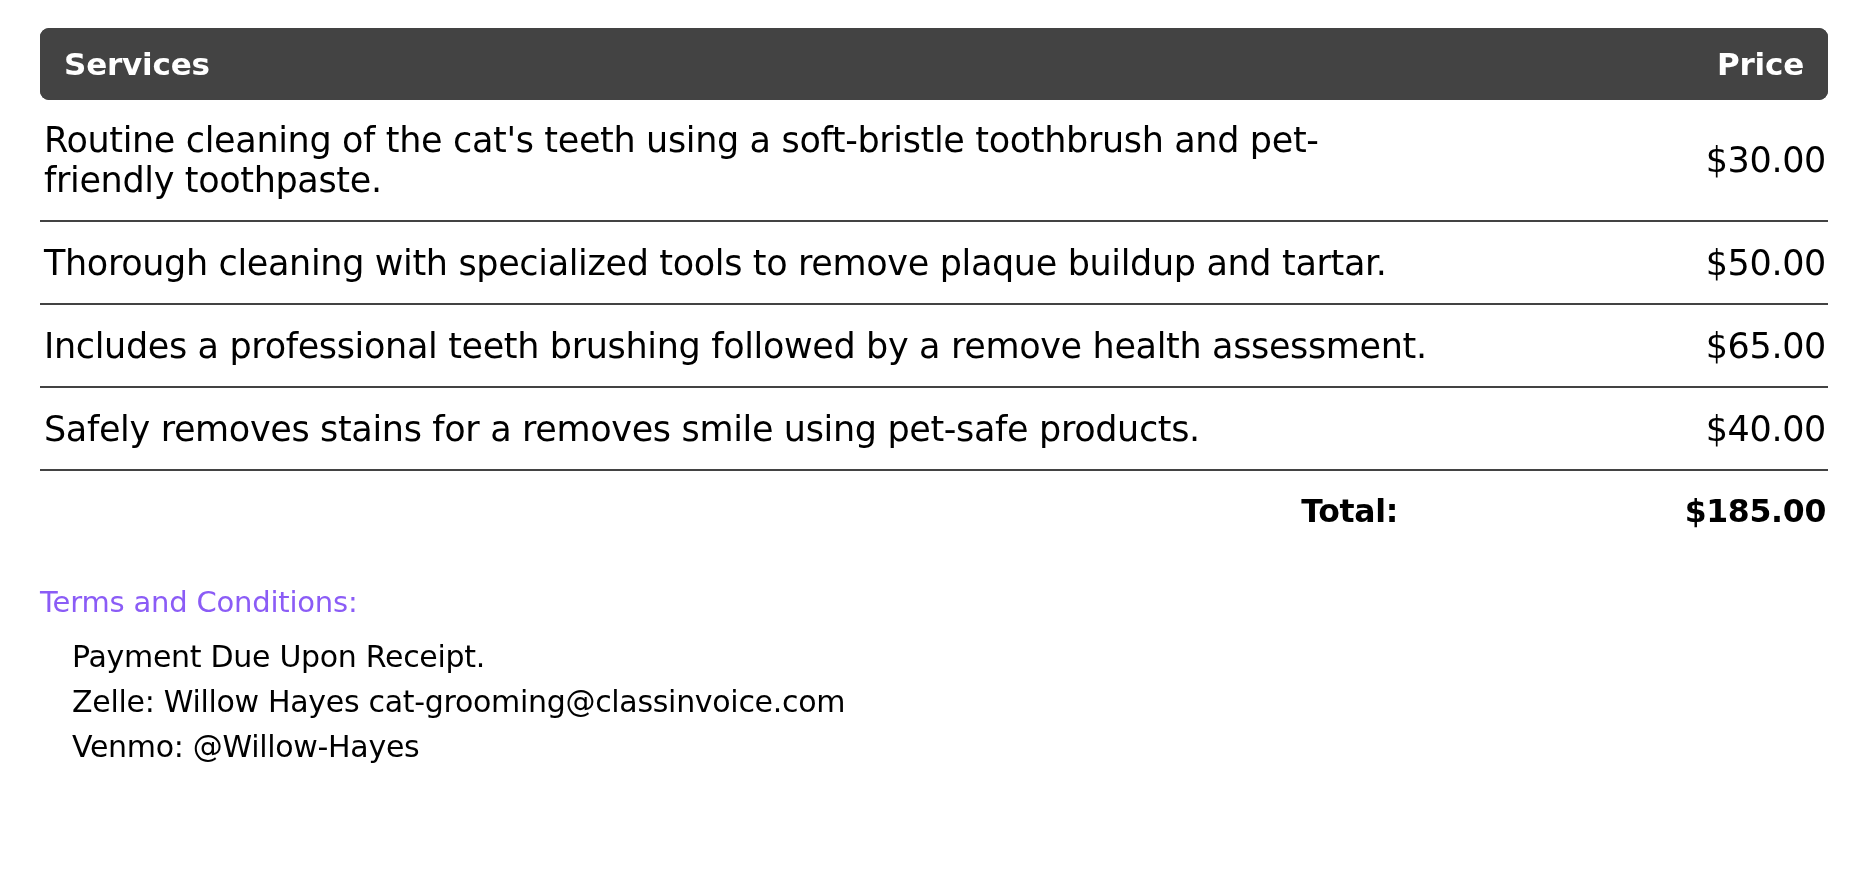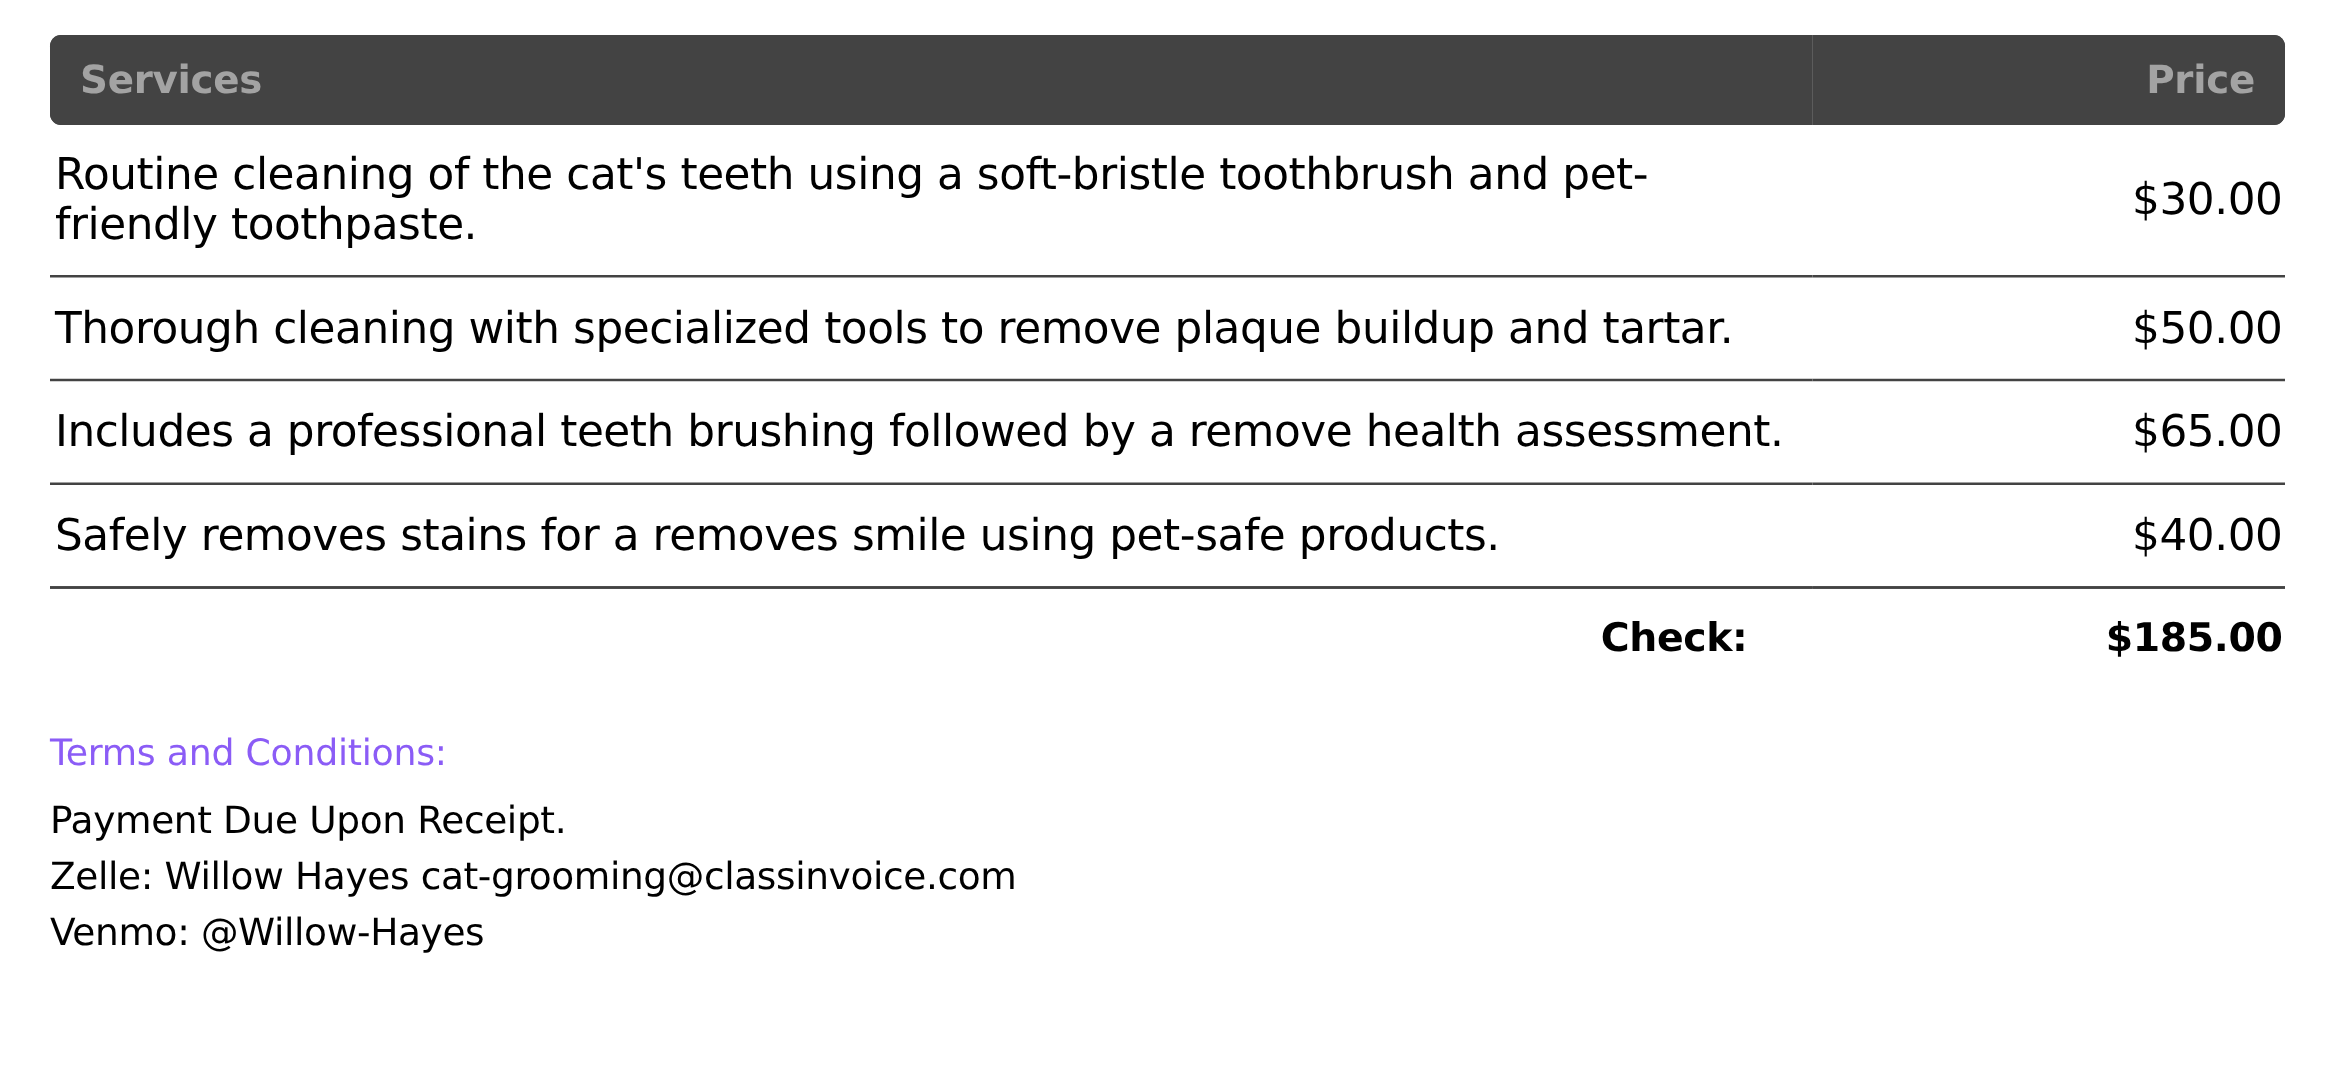--- a/index.html
+++ b/index.html
@@ -27,21 +27,21 @@
     width: 1788px;
     margin-top: 28px;
     border-collapse: collapse;
     table-layout: fixed;
   }
   .services-table thead tr.table-header-row {
     background: #434343;
   }
   .services-table thead th {
     background: #434343;
-    color: #a3a3a3;
+    color: #ffffff;
     font-size: 31px;
     font-weight: bold;
     padding: 16px 24px;
     height: 40px;
     vertical-align: middle;
     letter-spacing: -0.2px;
   }
   .services-table thead th.col-service {
     text-align: left;
     border-top-left-radius: 9px;
@@ -102,20 +102,21 @@
     color: #8b5cf6;
     letter-spacing: -0.2px;
     margin-bottom: 15px;
   }
   .terms-line {
     font-size: 30px;
     color: #000000;
     letter-spacing: -0.3px;
     line-height: 45px;
     white-space: nowrap;
+    margin-left: 32px;
   }
 </style>
 </head>
 <body>
 
 <div class="invoice-root">
 
   <table class="services-table">
     <thead>
       <tr class="table-header-row">
@@ -136,21 +137,21 @@
         <td class="cell-service">Includes a professional teeth brushing followed by a remove health assessment.</td>
         <td class="cell-price">$65.00</td>
       </tr>
       <tr>
         <td class="cell-service">Safely removes stains for a removes smile using pet-safe products.</td>
         <td class="cell-price">$40.00</td>
       </tr>
     </tbody>
     <tfoot>
       <tr>
-        <td class="total-label">Check:</td>
+        <td class="total-label">Total:</td>
         <td class="total-value">$185.00</td>
       </tr>
     </tfoot>
   </table>
 
   <div class="terms-block">
     <div class="terms-title">Terms and Conditions:</div>
     <div class="terms-line">Payment Due Upon Receipt.</div>
     <div class="terms-line">Zelle: Willow Hayes cat-grooming@classinvoice.com</div>
     <div class="terms-line">Venmo: @Willow-Hayes</div>

